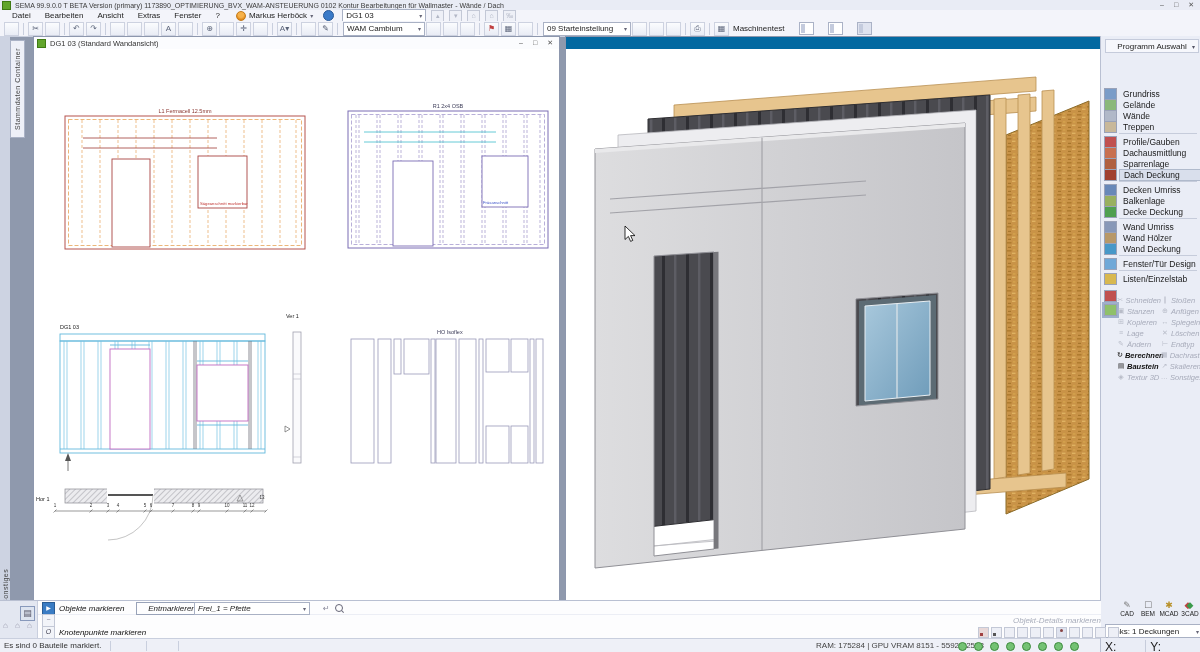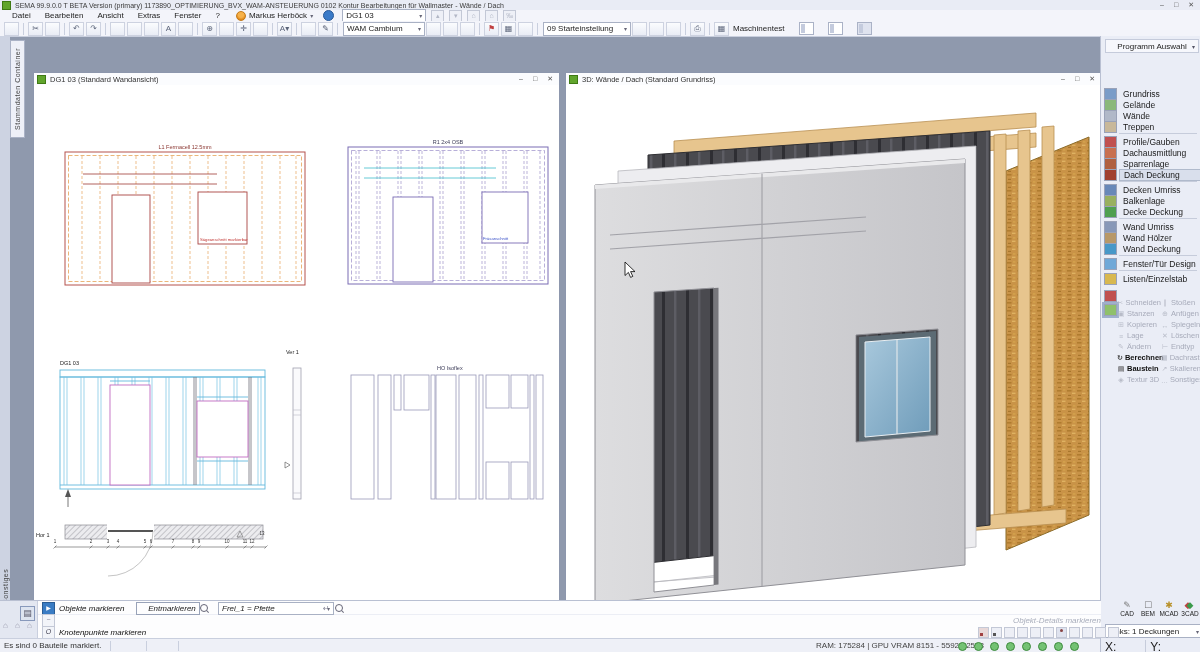--- a/index.html
+++ b/index.html
@@ -23,41 +23,41 @@
   .tb-i{width:13px;height:12px;border:1px solid #cdd2e0;background:linear-gradient(180deg,#fbfcfe,#e9ecf5);margin:0 1px;font-size:8px;line-height:11px;text-align:center;color:#5a6378;}
   .tb-sep{width:1px;height:12px;background:#c9cfde;margin:0 3px;}
   .tb-lbl{font-size:8px;color:#222;margin-left:3px;white-space:nowrap;}
   .layout-ic{width:13px;height:11px;border:1px solid #aab2c6;background:#fff;margin-left:14px;position:relative;}
   .layout-ic::after{content:"";position:absolute;left:1px;top:1px;bottom:1px;width:4px;background:#c4cbdd;}
   
   .vtext{writing-mode:vertical-rl;transform:rotate(180deg);font-size:7px;color:#444;letter-spacing:.5px;}
   #leftstrip{left:0;top:36px;width:10px;height:564px;background:#cdd3e2;display:flex;justify-content:center;padding-top:4px;}
   #stammtab{left:10px;top:40px;width:13px;height:96px;background:#eef0f8;border:1px solid #aab2c6;display:flex;align-items:center;justify-content:center;}
   
-  .win{background:#0369a1;border:1px solid #8d97ad;margin-top:36px;}
+  .win{background:#0369a1;border:1px solid #8d97ad;}
   .win .bar{height:12px;background:#fbfcfe;border-bottom:1px solid #d8dce8;display:flex;align-items:center;}
   .win .bar .logo{width:7px;height:7px;background:#61a52c;border:1px solid #3f7a14;margin:0 4px 0 3px;}
   .win .bar .t{font-size:7.5px;color:#333;white-space:nowrap;}
   .canvas{position:absolute;left:0;top:12px;right:0;bottom:0;background:#fff;overflow:hidden;}
   svg{display:block;}
   svg text{font-family:"Liberation Sans","DejaVu Sans",sans-serif;}
   .dt{font-size:5.5px;}
   .dnote{font-size:4.2px;}
   .dim{font-size:4.5px;fill:#333;}
   
   #sidebar{left:1100px;top:36px;width:100px;height:616px;background:#eaedf6;border-left:1px solid #b9c0d2;}
   #sb-header{position:absolute;left:4px;top:3px;width:92px;height:12px;background:#f6f7fc;border:1px solid #c5cbdb;display:flex;align-items:center;justify-content:center;font-size:8px;color:#222;}
   #sb-header .dd{position:absolute;right:3px;color:#556;font-size:6px;}
   .sb-item{position:absolute;left:18px;width:80px;height:11px;display:flex;align-items:center;font-size:8.5px;color:#1a1a1a;padding-left:4px;}
   .sb-item.sel{background:#d9dfec;border:1px solid #b0bacc;height:10px;}
   .sb-sep{position:absolute;left:18px;width:78px;height:1px;background:#c6ccdb;}
   .rail-ic{position:absolute;left:3px;width:11px;height:10px;border:1px solid #9aa2b8;}
   .rail-ic.selbox{outline:2px solid #9fb0cc;background:#dfe5f1;}
   #cmds{position:absolute;left:16px;top:222px;width:84px;display:grid;grid-template-columns:44px 40px;grid-auto-rows:11px;}
-  .cmd{display:flex;align-items:flex-end;font-size:7.5px;color:#a7abba;white-space:nowrap;}
+  .cmd{display:flex;align-items:flex-start;font-size:7.5px;color:#a7abba;white-space:nowrap;font-style:italic;}
   .cmd .ci{width:8px;margin-right:2px;font-size:7px;color:#b8bcc8;text-align:center;}
   .cmd.on{color:#111;font-weight:bold;}
   .cmd.on .ci{color:#444;}
   .cadbtn{position:absolute;width:20px;text-align:center;}
   .cadbtn .ic{font-size:9px;line-height:10px;color:#777;}
   .cadbtn .lb{font-size:6.5px;color:#222;}
   #coords{position:absolute;left:4px;top:604px;width:94px;display:flex;font-size:12px;color:#222;}
   
   #bottompanel{left:0;top:600px;width:1100px;height:38px;background:#e3e7f1;border-top:1px solid #b9c0d2;}
   #markpanel{position:absolute;left:37px;top:0;width:1063px;height:37px;background:#fdfdfe;border-left:1px solid #c9cfde;font-style:italic;}
@@ -274,29 +274,20 @@
         <text x="193" y="458" class="dim" text-anchor="middle">10</text>
         <text x="211" y="458" class="dim" text-anchor="middle">11</text>
         <text x="218" y="458" class="dim" text-anchor="middle">12</text>
         <text x="228" y="450" class="dim" text-anchor="middle">13</text>
       </g>
     </svg>
   </div>
 </div>
 
 <div class="win abs" style="left:565px;top:36px;width:535px;height:564px;">
-  <div class="bar">
-    <span class="logo"></span>
-    <span class="t">3D: Wände / Dach (Standard Grundriss)</span>
-    <span class="winctl">
-      <span>–</span>
-      <span>□</span>
-      <span>✕</span>
-    </span>
-  </div>
   <div class="canvas">
     <svg viewBox="0 0 533 550" width="533" height="550">
       <defs>
         <pattern id="osb" width="10" height="8" patternUnits="userSpaceOnUse">
           <rect width="10" height="8" fill="#c99347"></rect>
           <rect x="1" y="1" width="4.5" height="1.6" fill="#b07c2f"></rect>
           <rect x="6" y="3.6" width="3.5" height="1.4" fill="#dfb261"></rect>
           <rect x="2" y="5.8" width="3" height="1.2" fill="#a8762c"></rect>
           <rect x="7" y="0.4" width="2.4" height="1.1" fill="#d8a84e"></rect>
         </pattern>
@@ -535,21 +526,21 @@
   <span class="abs" style="left:3px;top:20px;font-size:8px;color:#99a;">⌂</span>
   <span class="abs" style="left:15px;top:20px;font-size:8px;color:#99a;">⌂</span>
   <span class="abs" style="left:27px;top:20px;font-size:8px;color:#99a;">⌂</span>
 
   <div id="markpanel">
     <div class="mrow" style="top:1px;border-bottom:1px solid #eceef5;">
       <span class="blueic">▶</span>
       <span class="mlabel">Objekte markieren</span>
       <span class="btn" style="position:absolute;left:98px;width:54px;padding-left:8px;">Entmarkieren</span>
       <span class="mag" style="position:absolute;left:162px;"></span>
-      <span class="combo" style="position:absolute;left:180px;width:108px;height:11px;">
+      <span class="combo" style="position:absolute;left:156px;width:108px;height:11px;">
         <span>Frei_1 = Pfette</span>
         <span class="dd">▾</span>
       </span>
       <span style="position:absolute;left:285px;color:#889;font-size:8px;">↵</span>
       <span class="mag" style="position:absolute;left:297px;"></span>
     </div>
     <div class="mrow" style="top:13px;justify-content:space-between;">
       <span class="smic">~</span>
       <span class="mlabel dis">Objekt-Details markieren</span>
     </div>

